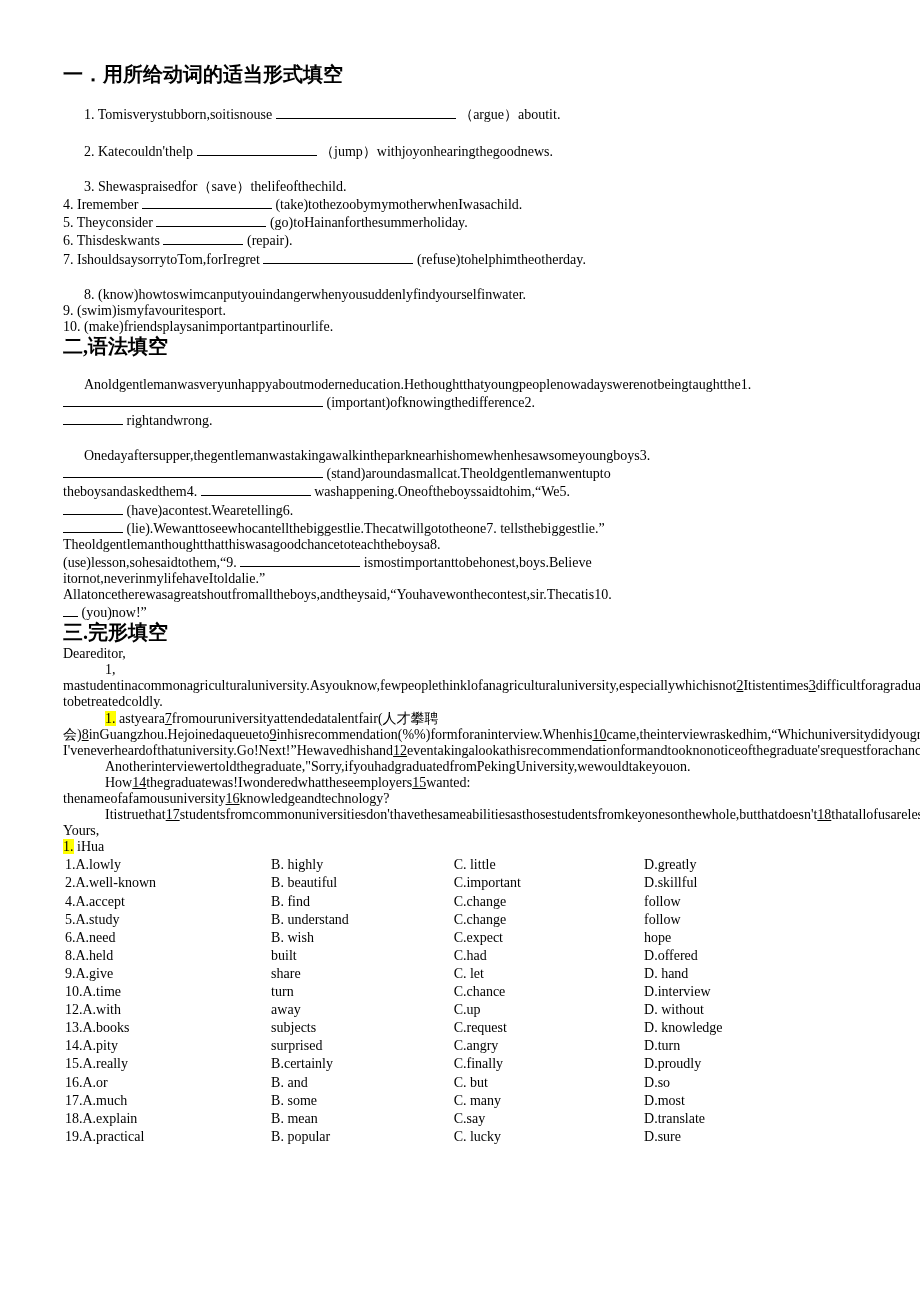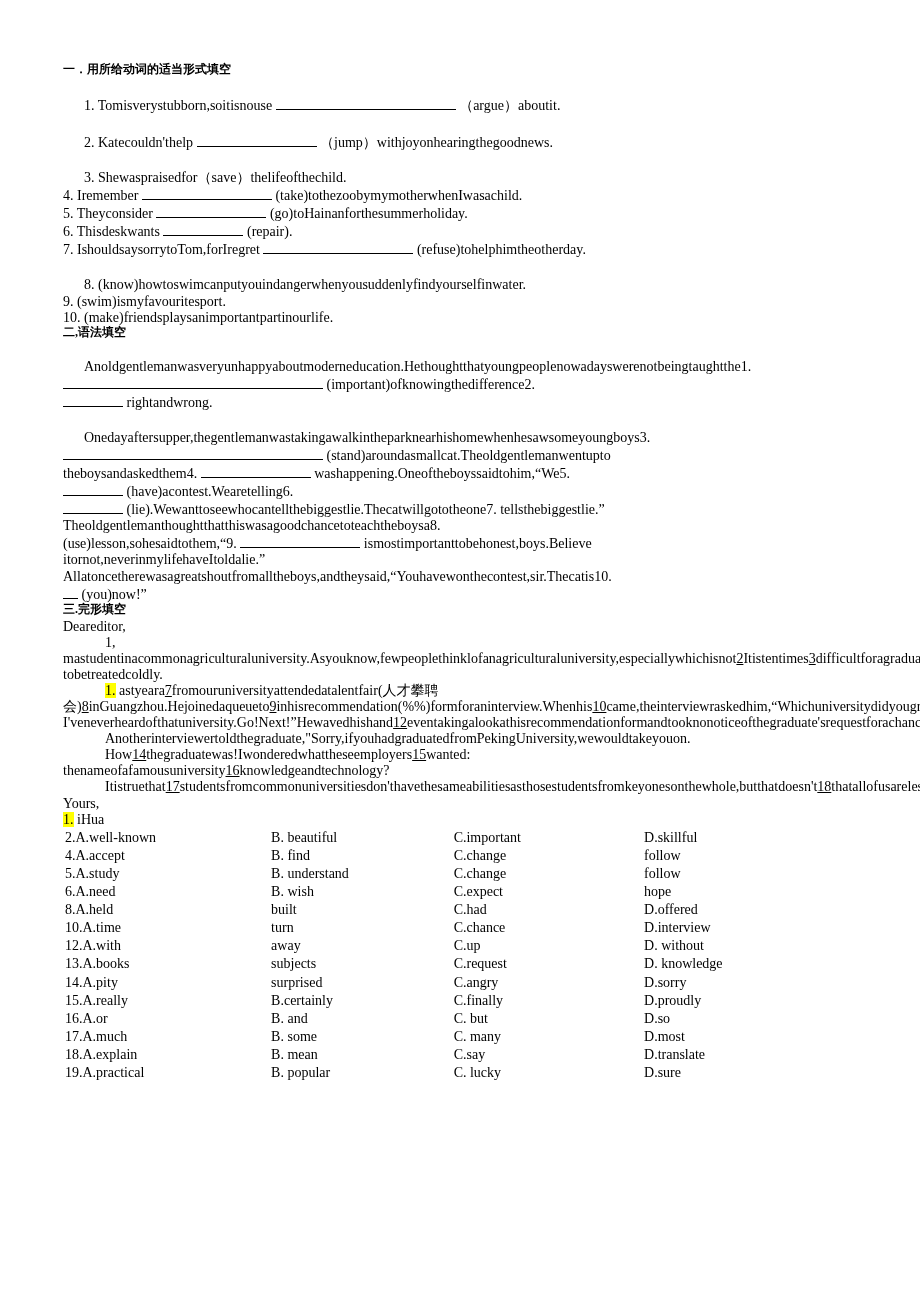--- a/index.html
+++ b/index.html
@@ -6,21 +6,21 @@
     font-family: "SimSun", "宋体", serif;
     font-size: 14px;
     line-height: 1.15;
     width: 920px;
     padding: 55px 70px 50px 55px;
     box-sizing: border-box;
     color: #000;
     background: #fff;
   }
   h2 {
-    font-size: 12px;
+    font-size: 20px;
     font-weight: bold;
     margin: 0 0 2px 0;
   }
   .indent { text-indent: 1.5em; margin-top: 19px; }
   .indent2 { text-indent: 3em; }
   p { margin: 0; }
   .blank {
     display: inline-block;
     border-bottom: 1px solid #000;
     min-width: 100px;
@@ -147,20 +147,26 @@
 
 <table class="options-table">
   <colgroup>
       <col class="col1">
       <col class="col2">
       <col class="col3">
       <col class="col4">
     </colgroup>
   <tbody id="opts-body">
       <tr>
+        <td>1.A.lowly</td>
+        <td>B. highly</td>
+        <td>C. little</td>
+        <td>D.greatly</td>
+      </tr>
+      <tr>
         <td>2.A.well-known</td>
         <td>B. beautiful</td>
         <td>C.important</td>
         <td>D.skillful</td>
       </tr>
       <tr>
         <td>4.A.accept</td>
         <td>B. find</td>
         <td>C.change</td>
         <td>follow</td>
@@ -177,20 +183,26 @@
         <td>C.expect</td>
         <td>hope</td>
       </tr>
       <tr>
         <td>8.A.held</td>
         <td>built</td>
         <td>C.had</td>
         <td>D.offered</td>
       </tr>
       <tr>
+        <td>9.A.give</td>
+        <td>share</td>
+        <td>C. let</td>
+        <td>D. hand</td>
+      </tr>
+      <tr>
         <td>10.A.time</td>
         <td>turn</td>
         <td>C.chance</td>
         <td>D.interview</td>
       </tr>
       <tr>
         <td>12.A.with</td>
         <td>away</td>
         <td>C.up</td>
         <td>D.  without</td>
@@ -198,21 +210,21 @@
       <tr>
         <td>13.A.books</td>
         <td>subjects</td>
         <td>C.request</td>
         <td>D.  knowledge</td>
       </tr>
       <tr>
         <td>14.A.pity</td>
         <td>surprised</td>
         <td>C.angry</td>
-        <td>D.sorry</td>
+        <td>D.turn</td>
       </tr>
       <tr>
         <td>15.A.really</td>
         <td>B.certainly</td>
         <td>C.finally</td>
         <td>D.proudly</td>
       </tr>
       <tr>
         <td>16.A.or</td>
         <td>B. and</td>

